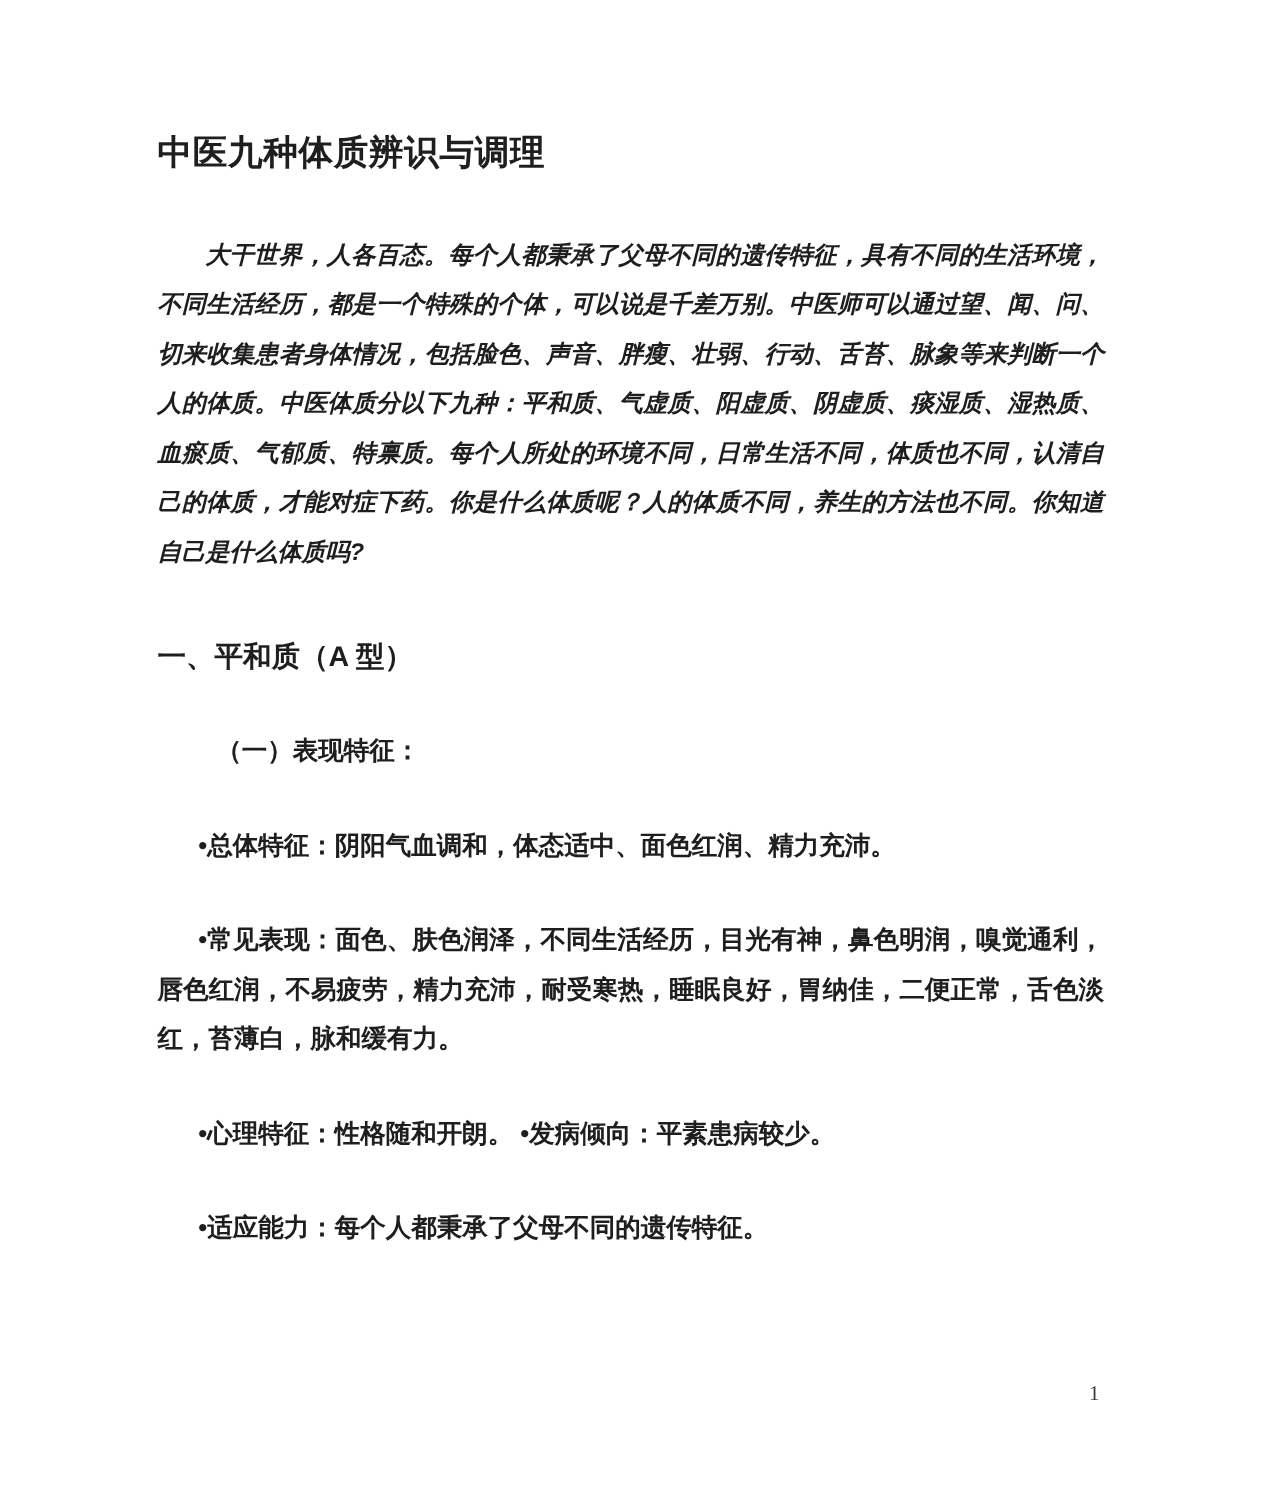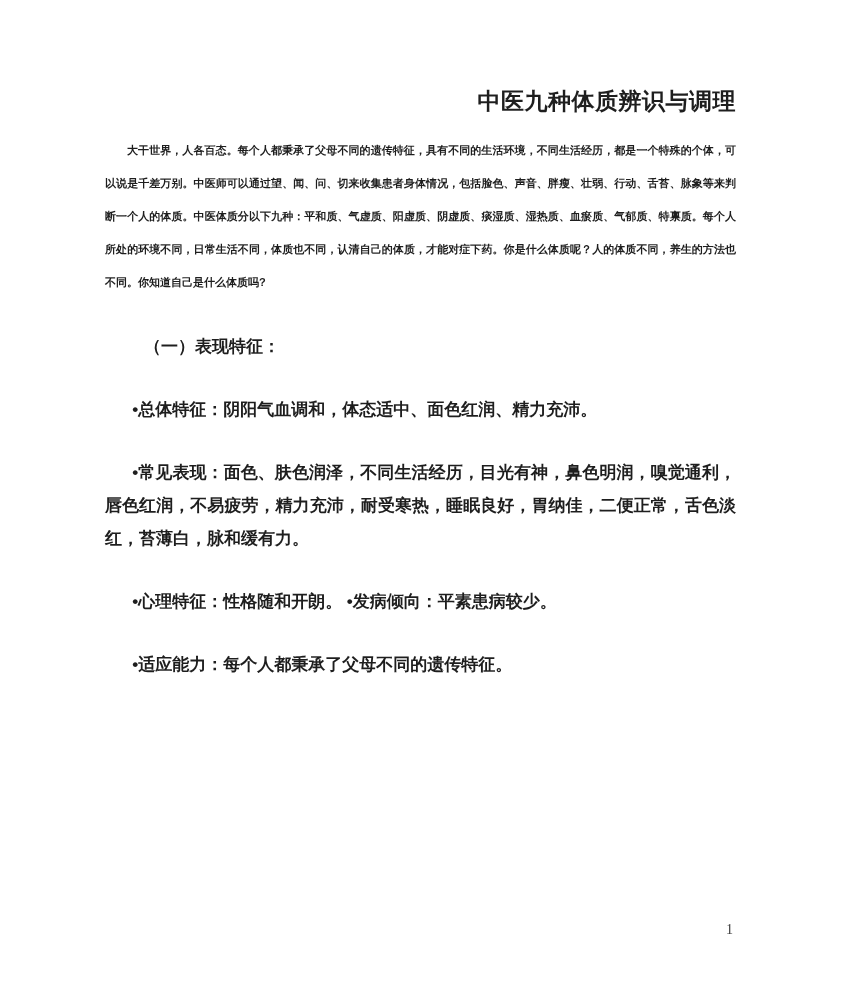--- a/index.html
+++ b/index.html
@@ -20,30 +20,31 @@
   .content {
     position: absolute;
     left: 105px;
     top: 0;
     width: 631px;
   }
   .doc-title {
     margin: 86px 0 0 0;
     font-size: 23px;
     line-height: 31px;
-    text-align: right;
+    text-align: left;
     font-weight: 700;
     letter-spacing: 0.5px;
   }
   .intro {
-    margin: 17px 0 0 0;
-    font-size: 11px;
+    margin: 37px 0 0 0;
+    font-size: 16px;
     line-height: 33px;
     text-align: justify;
     text-indent: 2em;
+    font-style: italic;
   }
   .section-heading {
     margin: 40px 0 0 0;
     font-size: 19px;
     line-height: 28px;
     font-weight: 700;
   }
   .sub-heading {
     margin: 31px 0 0 0;
     font-size: 17px;
@@ -70,20 +71,21 @@
 </head>
 <body>
 
 <div class="page">
   <div class="content">
 
     <h1 class="doc-title">中医九种体质辨识与调理</h1>
 
     <p class="intro">大干世界，人各百态。每个人都秉承了父母不同的遗传特征，具有不同的生活环境，不同生活经历，都是一个特殊的个体，可以说是千差万别。中医师可以通过望、闻、问、切来收集患者身体情况，包括脸色、声音、胖瘦、壮弱、行动、舌苔、脉象等来判断一个人的体质。中医体质分以下九种：平和质、气虚质、阳虚质、阴虚质、痰湿质、湿热质、血瘀质、气郁质、特禀质。每个人所处的环境不同，日常生活不同，体质也不同，认清自己的体质，才能对症下药。你是什么体质呢？人的体质不同，养生的方法也不同。你知道自己是什么体质吗?</p>
 
+    <h2 class="section-heading">一、平和质（A 型）</h2>
 
     <p class="sub-heading">（一）表现特征：</p>
 
     <p class="bullet">•总体特征：阴阳气血调和，体态适中、面色红润、精力充沛。</p>
 
 
     <p class="bullet">•常见表现：面色、肤色润泽，不同生活经历，目光有神，鼻色明润，嗅觉通利，唇色红润，不易疲劳，精力充沛，耐受寒热，睡眠良好，胃纳佳，二便正常，舌色淡红，苔薄白，脉和缓有力。</p>
 
     <p class="bullet">•心理特征：性格随和开朗。 •发病倾向：平素患病较少。</p>
 

